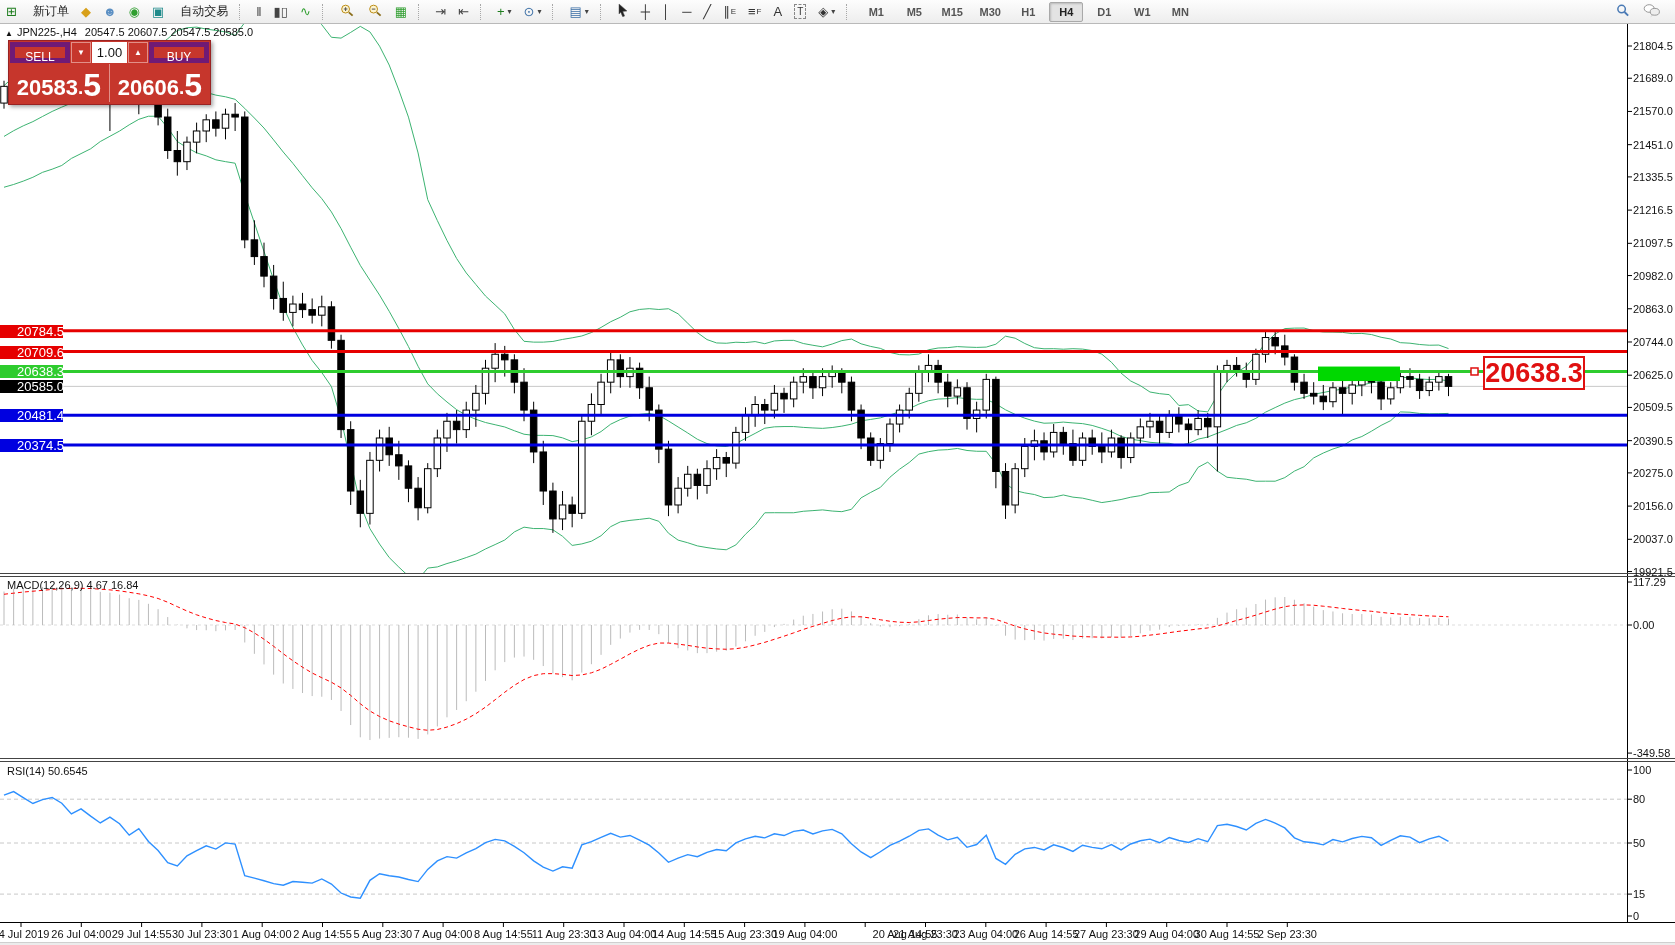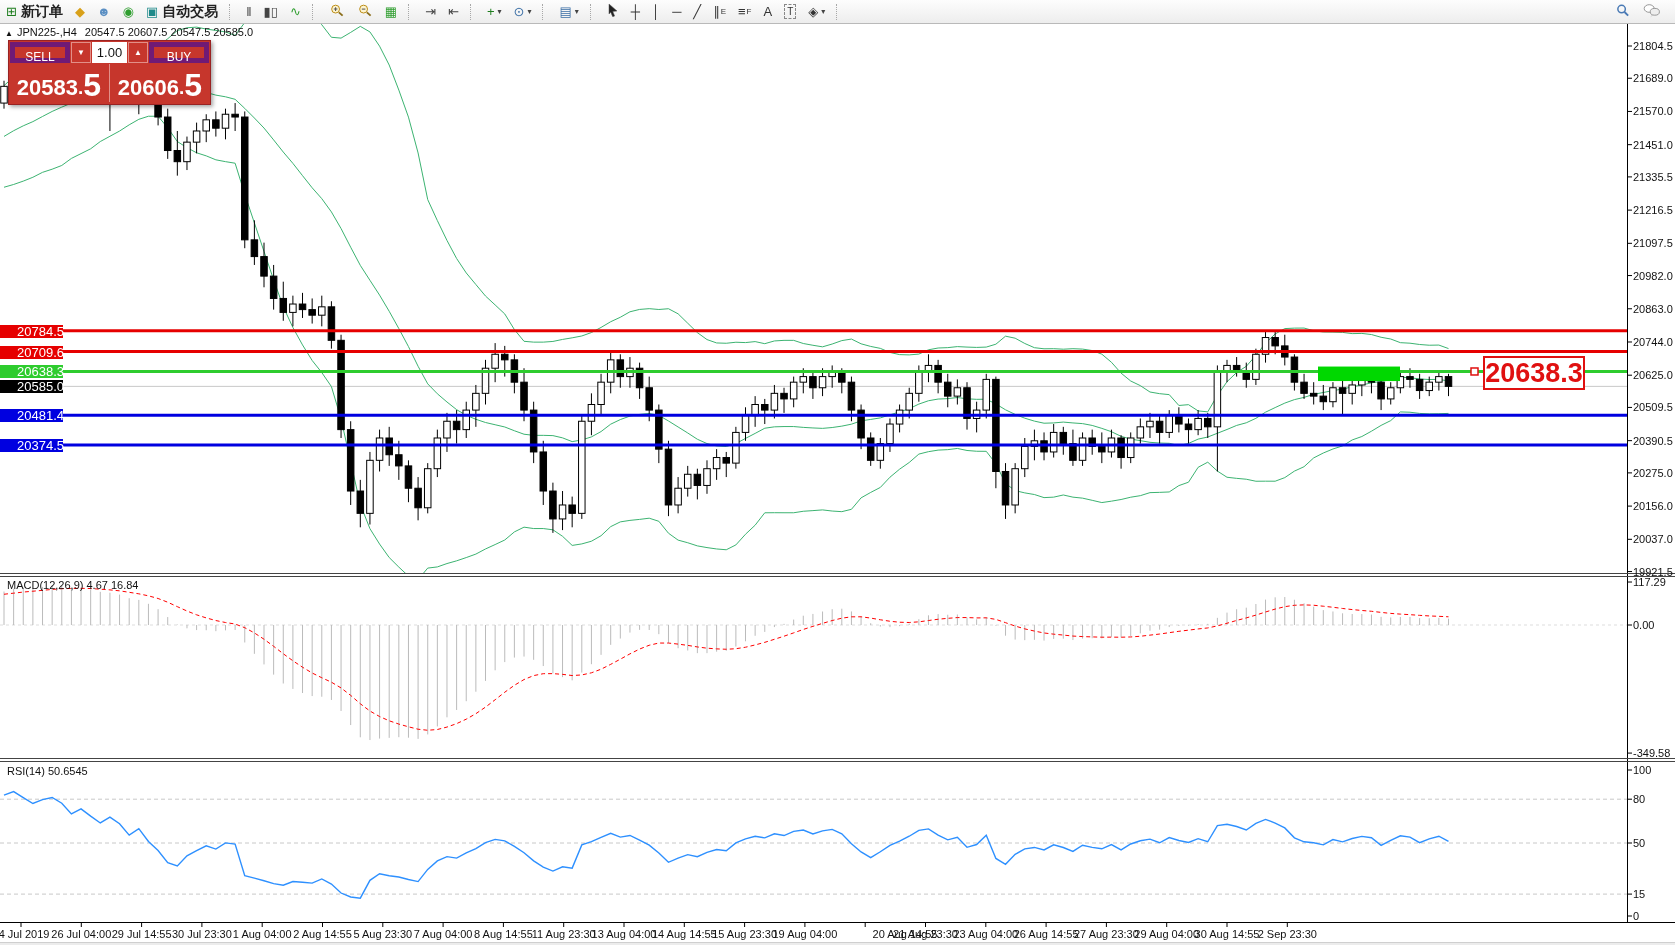--- a/index.html
+++ b/index.html
@@ -5,21 +5,21 @@
   html,body{margin:0;padding:0;width:1675px;height:945px;overflow:hidden;background:#fff;
     font-family:"Liberation Sans","DejaVu Sans",sans-serif;-webkit-font-smoothing:antialiased;}
   #toolbar{position:absolute;left:0;top:0;width:1675px;height:23px;background:linear-gradient(#fdfdfd,#ededed);
     border-bottom:1px solid #b9b9b9;display:flex;align-items:center;font-size:12px;color:#333;z-index:5;}
   .tb-group{display:flex;align-items:center;height:22px;}
   .tb-sep{width:6px;height:16px;border-left:1px dotted #a8a8a8;margin:0 4px 0 5px;}
   .tb-btn{display:flex;align-items:center;height:20px;padding:0 4px;margin:0 1px;border:1px solid transparent;
     border-radius:2px;cursor:default;white-space:nowrap;}
   .tb-btn .glyph{font-size:13px;line-height:20px;}
   .tb-btn .sub{font-size:8px;margin-left:1px;color:#333;}
-  .tb-btn .lbl{margin-left:4px;font-size:14px;color:#222;font-weight:bold;}
+  .tb-btn .lbl{margin-left:16px;font-size:12px;color:#222;}
   .tb-btn .caret{font-size:8px;margin-left:3px;color:#444;}
   .tb-btn.boxed .glyph{border:1px dashed #888;padding:0 2px;font-size:10px;line-height:13px;}
   .tf-btn{height:18px;min-width:26px;text-align:center;line-height:18px;font-size:11px;font-weight:bold;
     color:#555;margin:0 2px;padding:0 3px;border:1px solid transparent;border-radius:2px;}
   .tf-btn.active{background:#e3e3e3;border:1px solid #a9a9a9;box-shadow:inset 1px 1px 2px #bbb;color:#222;}
   #tb-right{margin-left:auto;display:flex;align-items:center;margin-right:8px;}
   #chart{position:absolute;left:0;top:24px;width:1675px;height:918px;background:#fff;}
   #plot{position:absolute;left:0;top:0;z-index:1;}
   .ov{position:absolute;z-index:3;}
   #header{left:5px;top:2px;font-size:11px;color:#111;z-index:3;}
@@ -165,20 +165,31 @@
       </div>
       <div class="tb-btn boxed">
         <span class="glyph" style="color: rgb(51, 51, 51);">T</span>
       </div>
       <div class="tb-btn">
         <span class="glyph" style="color: rgb(51, 51, 51);">◈</span>
         <span class="caret">▾</span>
       </div>
     </div>
     <div class="tb-sep"></div>
+    <div class="tb-group">
+      <div class="tf-btn">M1</div>
+      <div class="tf-btn">M5</div>
+      <div class="tf-btn">M15</div>
+      <div class="tf-btn">M30</div>
+      <div class="tf-btn">H1</div>
+      <div class="tf-btn active">H4</div>
+      <div class="tf-btn">D1</div>
+      <div class="tf-btn">W1</div>
+      <div class="tf-btn">MN</div>
+    </div>
     <div id="tb-right">
       <div class="tb-btn">
         <span><svg width="16" height="15" viewBox="0 0 16 16">
             <circle cx="6.5" cy="6.5" r="4" fill="none" stroke="#4a7ab5" stroke-width="1.6"></circle>
             <line x1="9.6" y1="9.6" x2="13.5" y2="13.5" stroke="#4a7ab5" stroke-width="2"></line>
           </svg></span>
       </div>
       <div class="tb-btn">
         <span><svg width="18" height="15" viewBox="0 0 18 15">
             <ellipse cx="6.2" cy="5.5" rx="5" ry="3.8" fill="#fff" stroke="#999"></ellipse>

